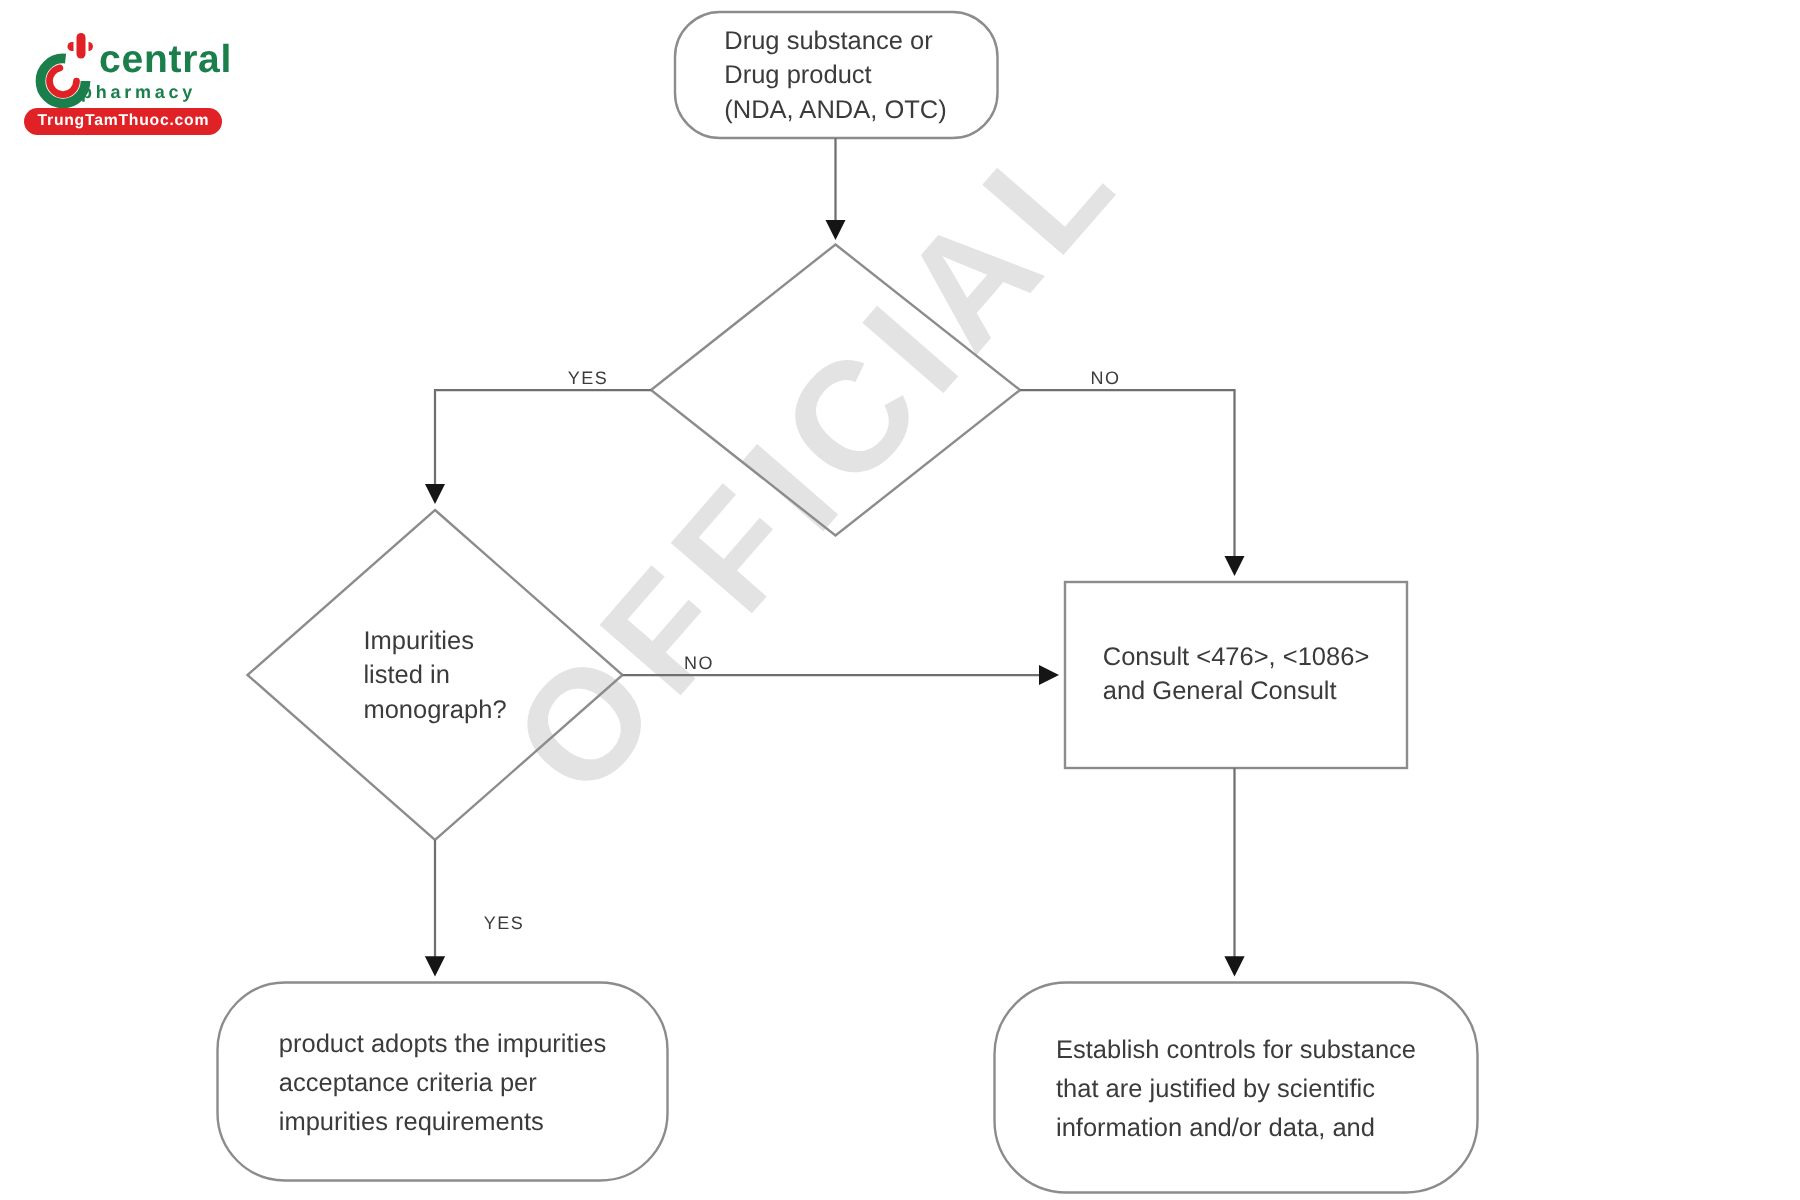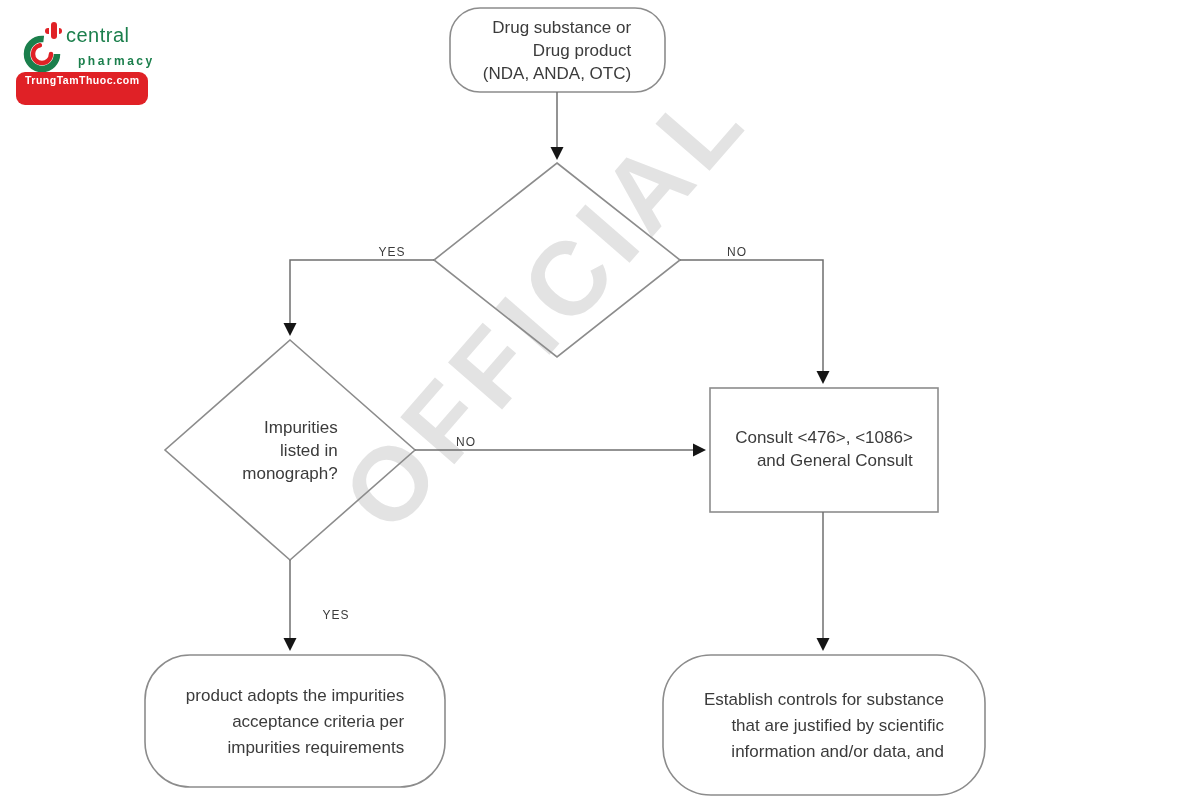--- a/index.html
+++ b/index.html
@@ -14,42 +14,42 @@
     font-size:104px;font-weight:bold;color:#e3e3e3;letter-spacing:9px;
     white-space:nowrap;z-index:1;user-select:none;
   }
   
   svg.flow{position:absolute;left:0;top:0;z-index:2;}
   .shape{fill:none;stroke:#8c8c8c;stroke-width:1.6;}
   .edge{fill:none;stroke:#6f6f6f;stroke-width:1.5;}
   
   .node-text{
     position:absolute;transform:translate(-50%,-50%);
-    text-align:right;color:#3b3b3b;font-size:17px;line-height:23px;
+    text-align:left;color:#3b3b3b;font-size:17px;line-height:23px;
     white-space:nowrap;z-index:3;
   }
   .node-text.big{line-height:26px;}
   .node-text span{display:block;}
   .edge-label{
     position:absolute;transform:translate(-50%,-50%);
     font-size:12px;color:#3b3b3b;letter-spacing:1px;z-index:3;margin-top:12px;
   }
   
   .logo{position:absolute;left:14px;top:12px;width:180px;height:70px;z-index:4;}
   .logo-mark{position:absolute;left:0;top:8px;}
   .logo-plus{position:absolute;left:31px;top:10px;width:17px;height:17px;}
   .logo-plus .h,.logo-plus .v{position:absolute;background:#e02126;border-radius:3px;box-shadow:0 0 0 2px #ffffff;}
   .logo-plus .h{left:0;top:5.5px;width:17px;height:6px;}
   .logo-plus .v{left:5.5px;top:0;width:6px;height:17px;}
-  .logo-brand{position:absolute;left:52px;top:12px;font-size:20px;font-weight:normal;color:#1b7f4c;letter-spacing:0.5px;}
-  .logo-tagline{position:absolute;left:64px;top:42px;font-size:12px;font-weight:bold;color:#1b7f4c;letter-spacing:2.5px;}
+  .logo-brand{position:absolute;left:52px;top:12px;font-size:26px;font-weight:bold;color:#1b7f4c;letter-spacing:0.5px;}
+  .logo-tagline{position:absolute;left:40px;top:42px;font-size:12px;font-weight:bold;color:#1b7f4c;letter-spacing:2.5px;}
   .logo-banner{
     position:absolute;left:2px;top:60px;background:#e02126;color:#ffffff;
     font-size:10.5px;font-weight:bold;letter-spacing:0.5px;
-    padding:2px 9px 19px 9px;border-radius:9px;white-space:nowrap;
+    padding:2px 9px 4px 9px;border-radius:9px;white-space:nowrap;
   }
 </style>
 </head>
 <body>
 
 <div class="stage">
 
   <div class="watermark">OFFICIAL</div>
 
   <svg class="flow" width="1200" height="800" viewBox="0 0 1200 800">

